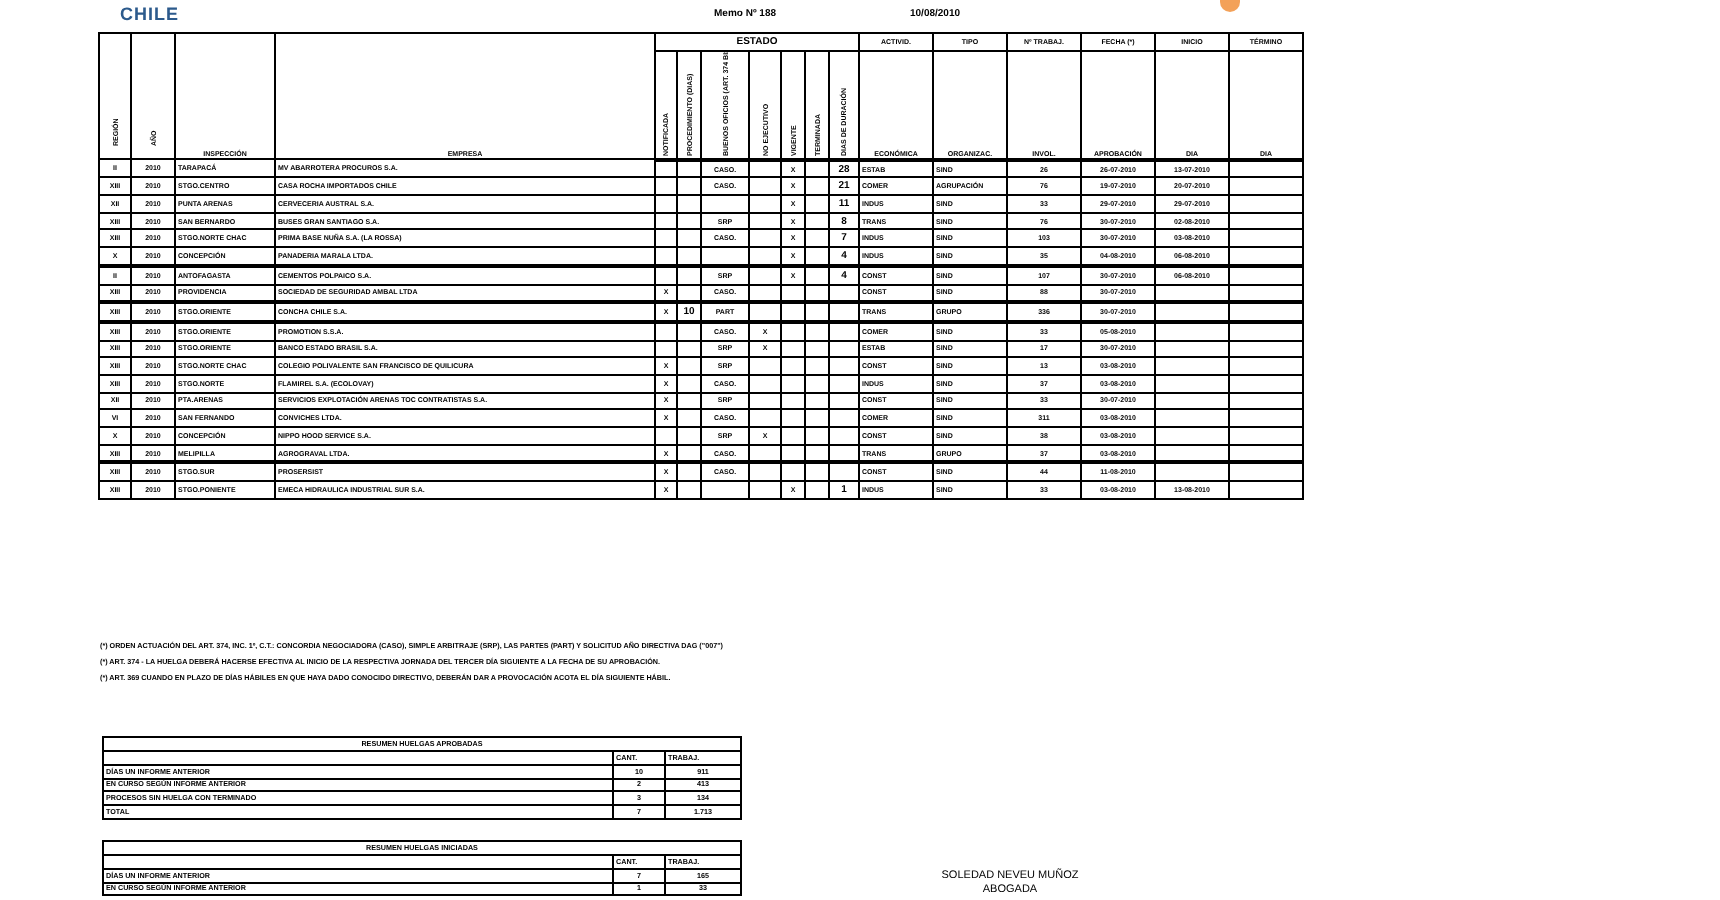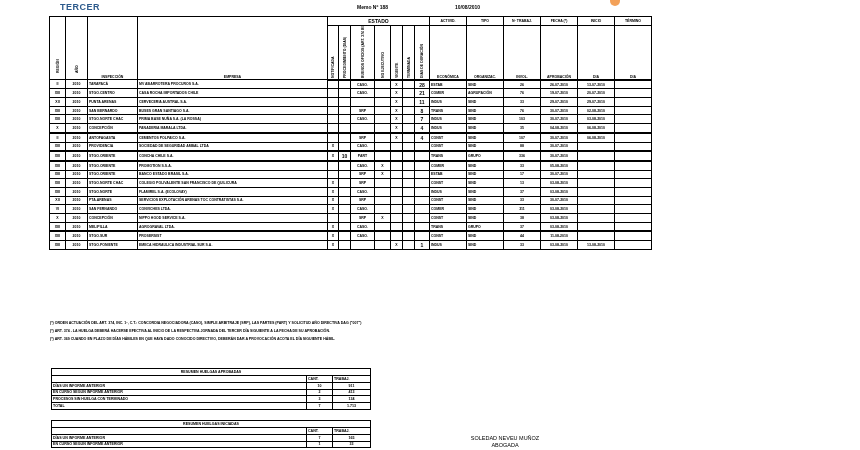--- a/index.html
+++ b/index.html
@@ -24,21 +24,21 @@
   .notes { position:absolute; left:50px; top:319px; font-size:3.6px; font-weight:bold; line-height:8px; }
   table.sum { position:absolute; left:51px; border-collapse:collapse; table-layout:fixed; font-size:3.6px; font-weight:bold; }
   table.sum td { border:0.8px solid #000; padding:0 1px; height:5.8px; white-space:nowrap; }
   table.sum td.c { text-align:center; }
   table.sum td.tt { text-align:center; border:1.6px solid #000; height:6px; }
   .sig { position:absolute; left:450px; top:435px; width:110px; text-align:center; font-size:5.5px; line-height:7px; }
 </style>
 </head>
 <body>
 
-<div class="logo"><small></small><span>TERCER</span></div>
+<div class="logo"><small></small><span>CHILE</span></div>
 <div class="memo">Memo Nº 188</div>
 <div class="date">10/08/2010</div>
 <div class="emblem"></div>
 
 <table class="main">
   <colgroup>
     <col style="width:16px">
       <col style="width:22px">
       <col style="width:50px">
       <col style="width:190px">

